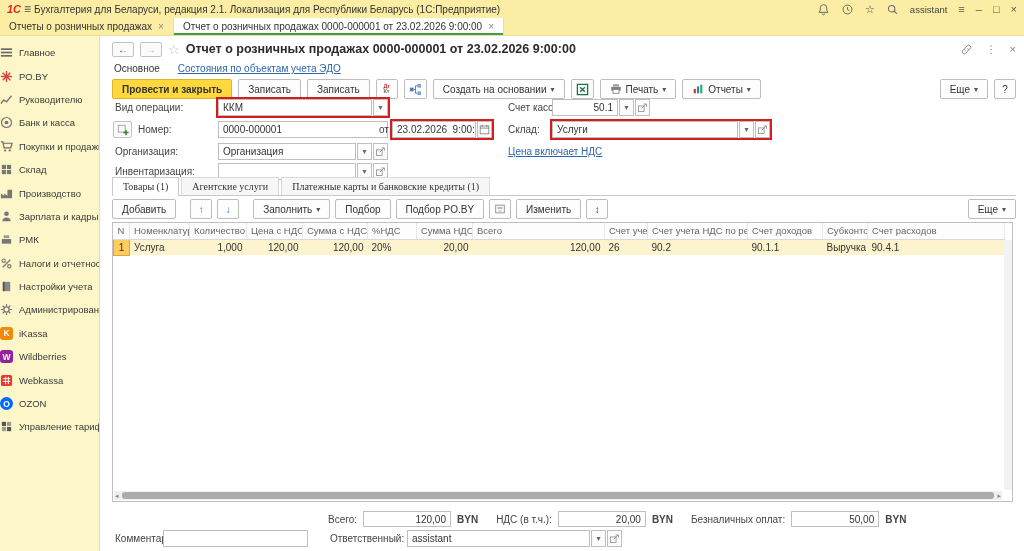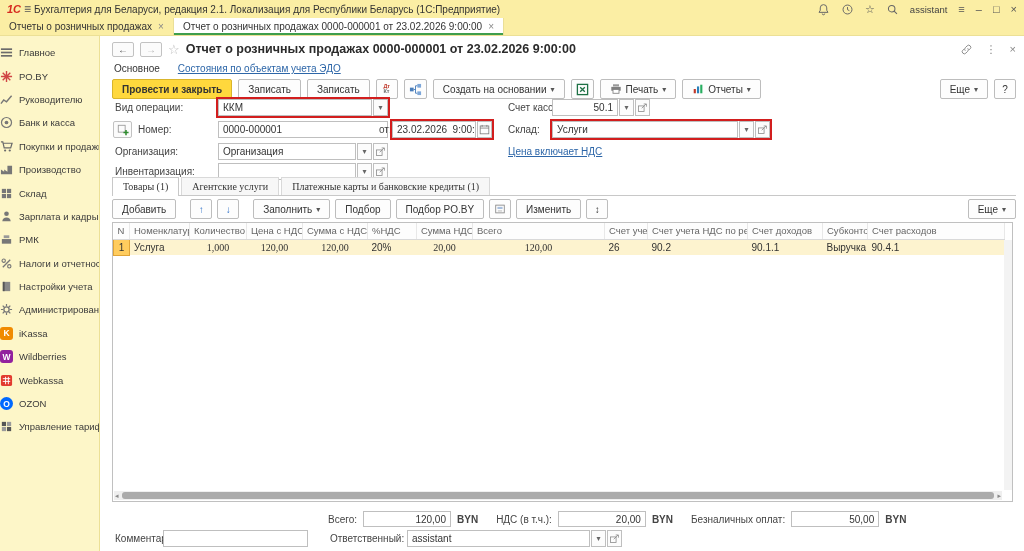--- a/index.html
+++ b/index.html
@@ -95,21 +95,21 @@
 
   
   .grid { position:absolute; left:12px; top:186px; width:901px; height:280px;
     border:1px solid #c0c0c0; background:#fff; overflow:hidden; }
   table { border-collapse:collapse; table-layout:fixed; width:892px; }
   th { font-weight:normal; color:#666; font-size:9.5px; text-align:left; height:16px;
     padding:0 4px; border-right:1px solid #e8e8e8; border-bottom:1px solid #d9d9d9;
     white-space:nowrap; overflow:hidden; background:#fdfdfd; }
   td { font-size:10px; height:16px; padding:0 4px; white-space:nowrap; overflow:hidden;
     background:#fdf3cf; cursor:pointer; }
-  td.num, th.num { text-align:center;font-family:Liberation Serif, serif; }
+  td.num, th.num { text-align:right; }
   td.ncell { background:#ffcc5e; border:1px solid #e0a437; text-align:center; padding:0; }
   .vscroll { position:absolute; right:0; top:17px; bottom:11px; width:8px; background:#f3f3f3; }
   .hscroll { position:absolute; left:1px; right:10px; bottom:1px; height:9px; background:#efefef;
     display:flex; align-items:center; }
   .hthumb { flex:1; height:7px; margin:0 2px; background:#ababab; border-radius:3px; }
   .sarr { color:#8a8a8a; font-size:7px; line-height:9px; padding:0 1px; }
 
   
   .totals { position:absolute; left:12px; right:8px; top:474px; height:18px;
     display:flex; align-items:center; gap:6px; padding-left:216px; }
@@ -202,34 +202,34 @@
   <div class="side-item">
     <svg width="13" height="13" viewBox="0 0 14 14">
         <path d="M1 2h2l1.5 6.5h7L13 3.5H4" stroke="#6b6b6b" stroke-width="1.3" fill="none"></path>
         <circle cx="5.5" cy="11.3" r="1.2" fill="#6b6b6b"></circle>
         <circle cx="10.5" cy="11.3" r="1.2" fill="#6b6b6b"></circle>
       </svg>
     <span>Покупки и продажи</span>
   </div>
   <div class="side-item">
     <svg width="13" height="13" viewBox="0 0 14 14">
-        <path d="M1 12V7l3.5 2.5V7L8 9.5V3h5v9z" fill="#777"></path>
-      </svg>
-    <span>Производство</span>
-  </div>
-  <div class="side-item">
-    <svg width="13" height="13" viewBox="0 0 14 14">
         <g fill="#777">
           <rect x="2" y="2" width="4.5" height="4.5"></rect>
           <rect x="7.5" y="2" width="4.5" height="4.5"></rect>
           <rect x="2" y="7.5" width="4.5" height="4.5"></rect>
           <rect x="7.5" y="7.5" width="4.5" height="4.5"></rect>
         </g>
       </svg>
     <span>Склад</span>
+  </div>
+  <div class="side-item">
+    <svg width="13" height="13" viewBox="0 0 14 14">
+        <path d="M1 12V7l3.5 2.5V7L8 9.5V3h5v9z" fill="#777"></path>
+      </svg>
+    <span>Производство</span>
   </div>
   <div class="side-item">
     <svg width="13" height="13" viewBox="0 0 14 14">
         <circle cx="7" cy="4" r="2.5" fill="#777"></circle>
         <path d="M2.5 12c0-2.5 2-4 4.5-4s4.5 1.5 4.5 4z" fill="#777"></path>
       </svg>
     <span>Зарплата и кадры</span>
   </div>
   <div class="side-item">
     <svg width="13" height="13" viewBox="0 0 14 14">

